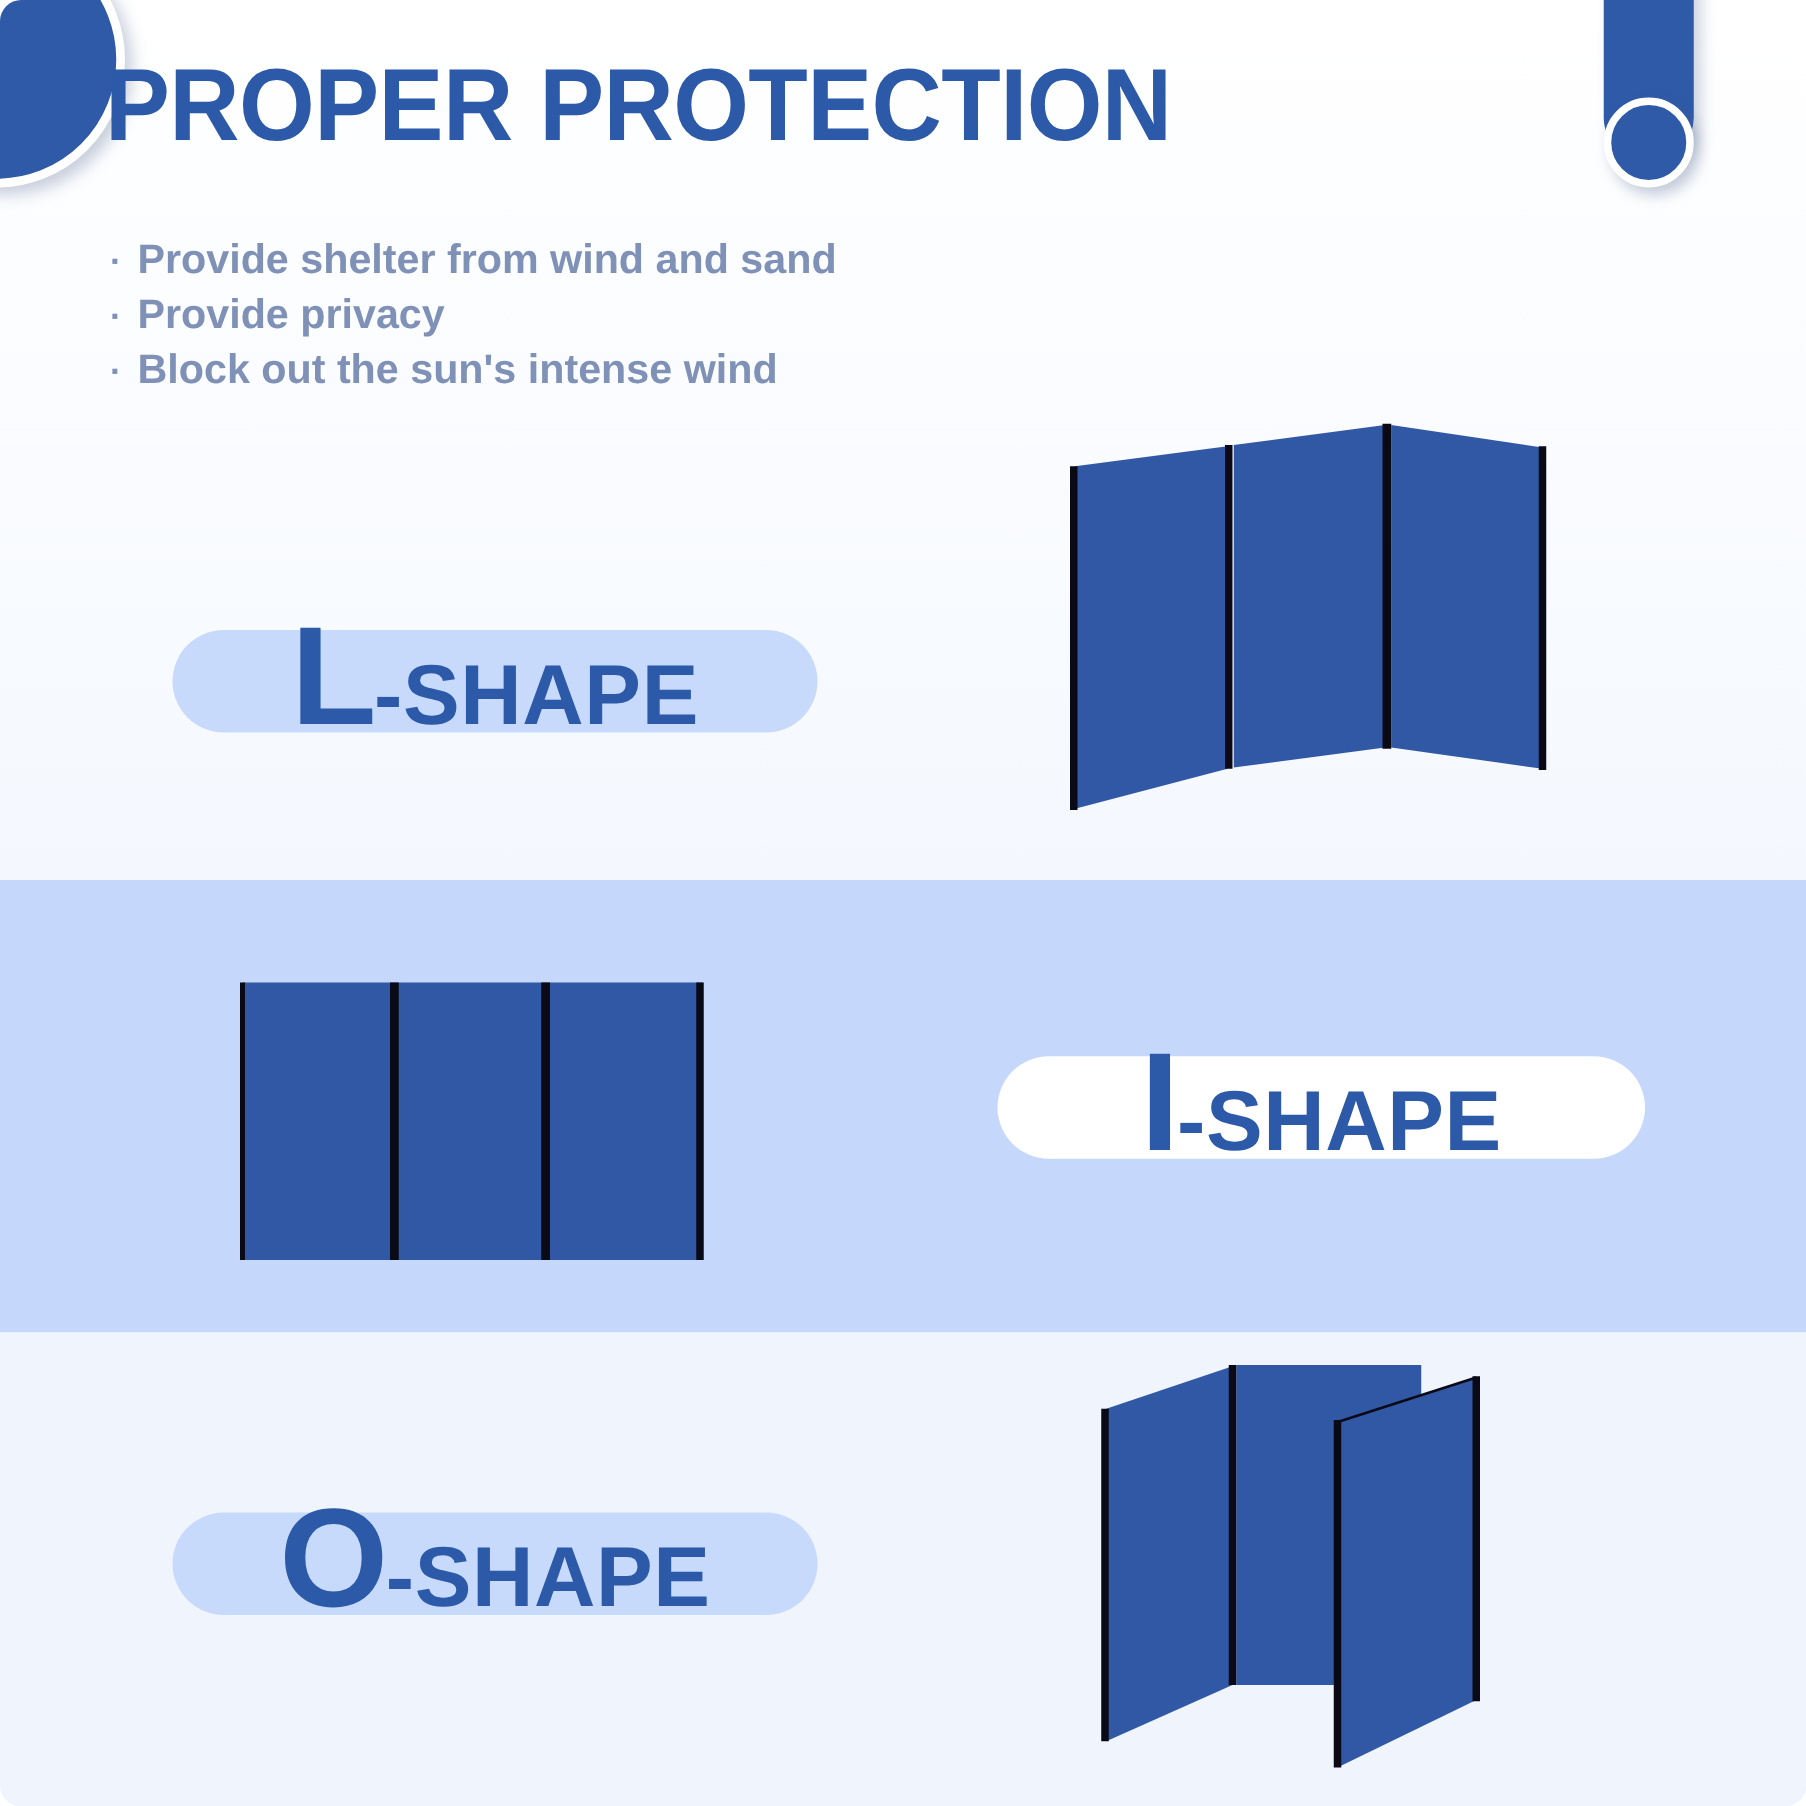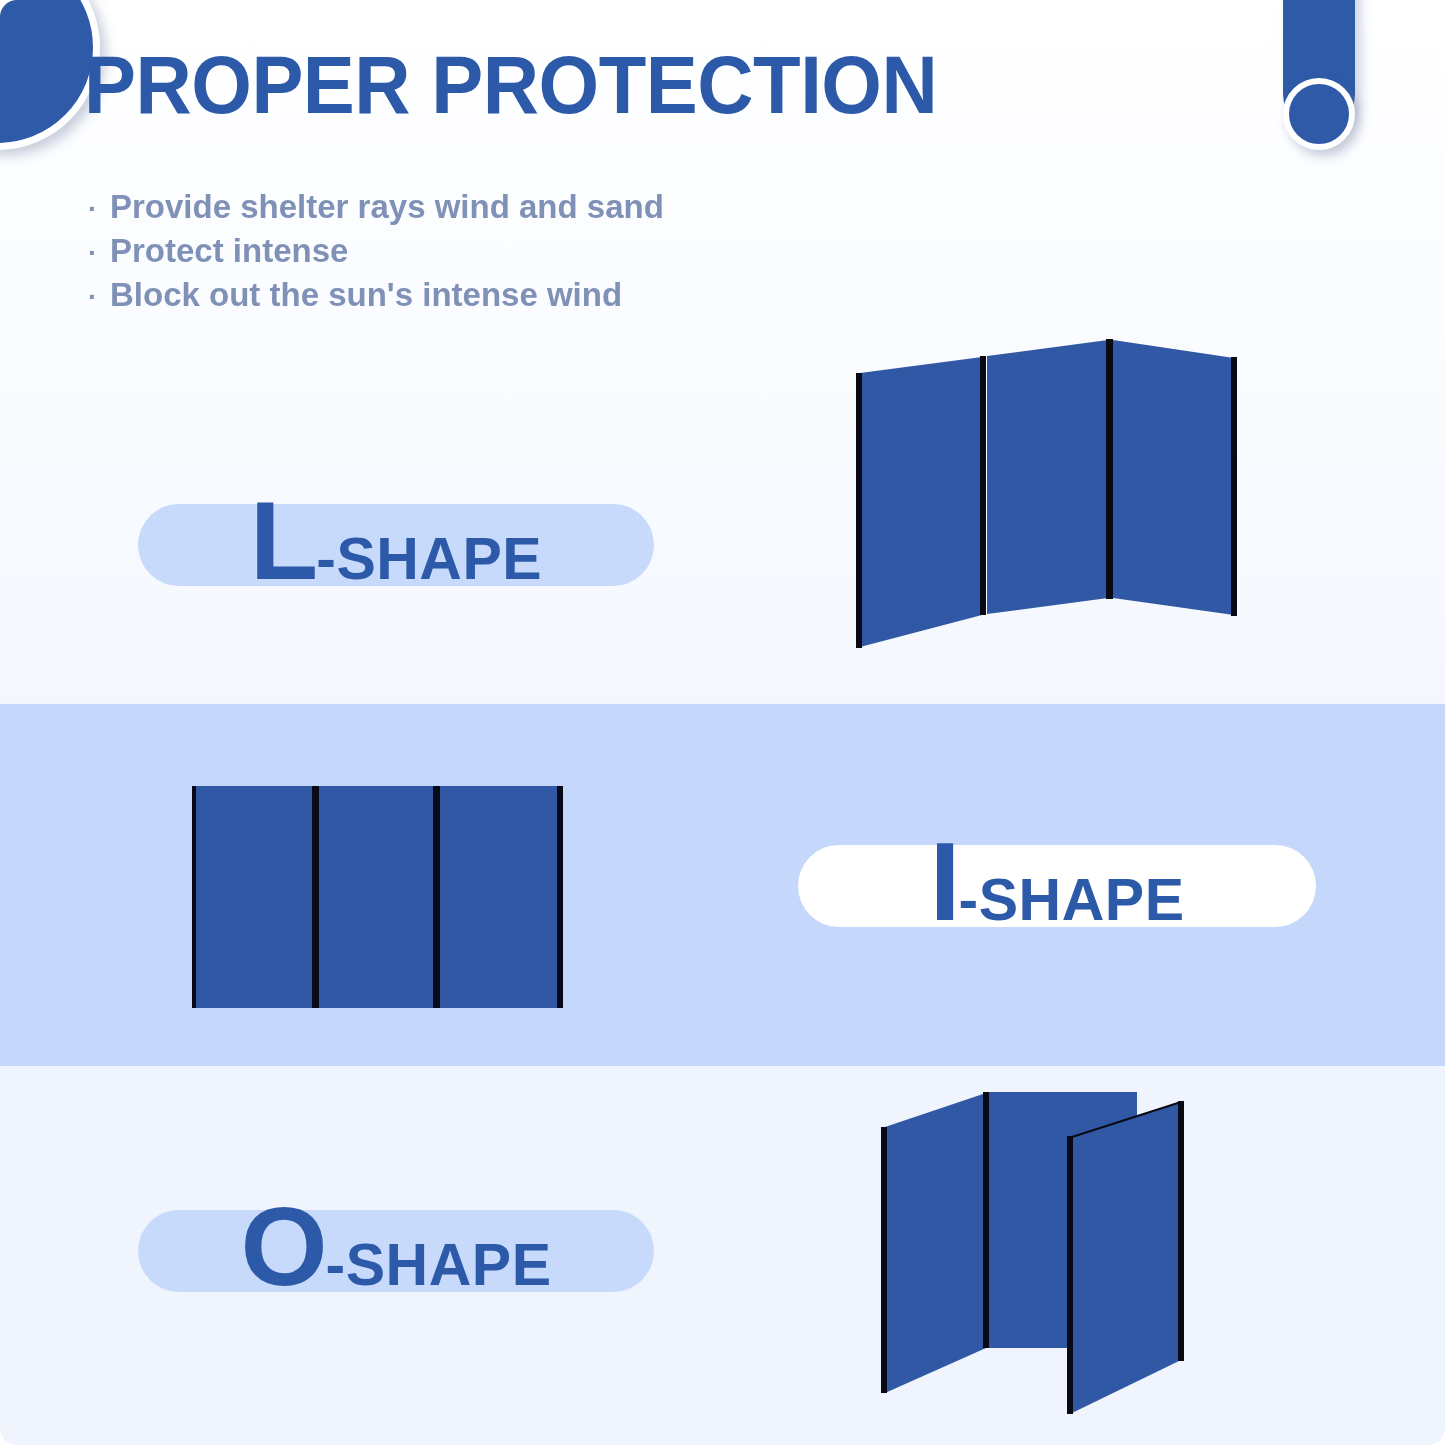--- a/index.html
+++ b/index.html
@@ -129,21 +129,21 @@
     color: #2c5aa8;
     transform: translateY(-4px);
   }
   .pill-letter {
     font-size: 112px;
     line-height: 86px;
     font-weight: bold;
     letter-spacing: -2px;
   }
   .pill-suffix {
-    font-size: 59px;
+    font-size: 68px;
     line-height: 52px;
     font-weight: bold;
     letter-spacing: 0.5px;
   }
 
   #pill-l { left: 138px; top: 504px; width: 516px; }
   #pill-i { left: 798px; top: 845px; width: 518px; }
   #pill-o { left: 138px; top: 1210px; width: 516px; }
 
   
@@ -166,25 +166,25 @@
 
   <div id="corner-circle"></div>
   <div id="corner-bar"></div>
   <div id="corner-dot"></div>
 
   <div id="page-title">PROPER PROTECTION</div>
 
   <div id="bullet-list">
     <div class="bullet-row">
       <span class="bullet-dot">·</span>
-      <span>Provide shelter rays wind and sand</span>
+      <span>Provide shelter from wind and sand</span>
     </div>
     <div class="bullet-row">
       <span class="bullet-dot">·</span>
-      <span>Protect intense</span>
+      <span>Provide privacy</span>
     </div>
     <div class="bullet-row">
       <span class="bullet-dot">·</span>
       <span>Block out the sun's intense wind</span>
     </div>
   </div>
 
   <div class="pill pill-blue" id="pill-l">
     <div class="pill-text">
       <span class="pill-letter">L</span>

